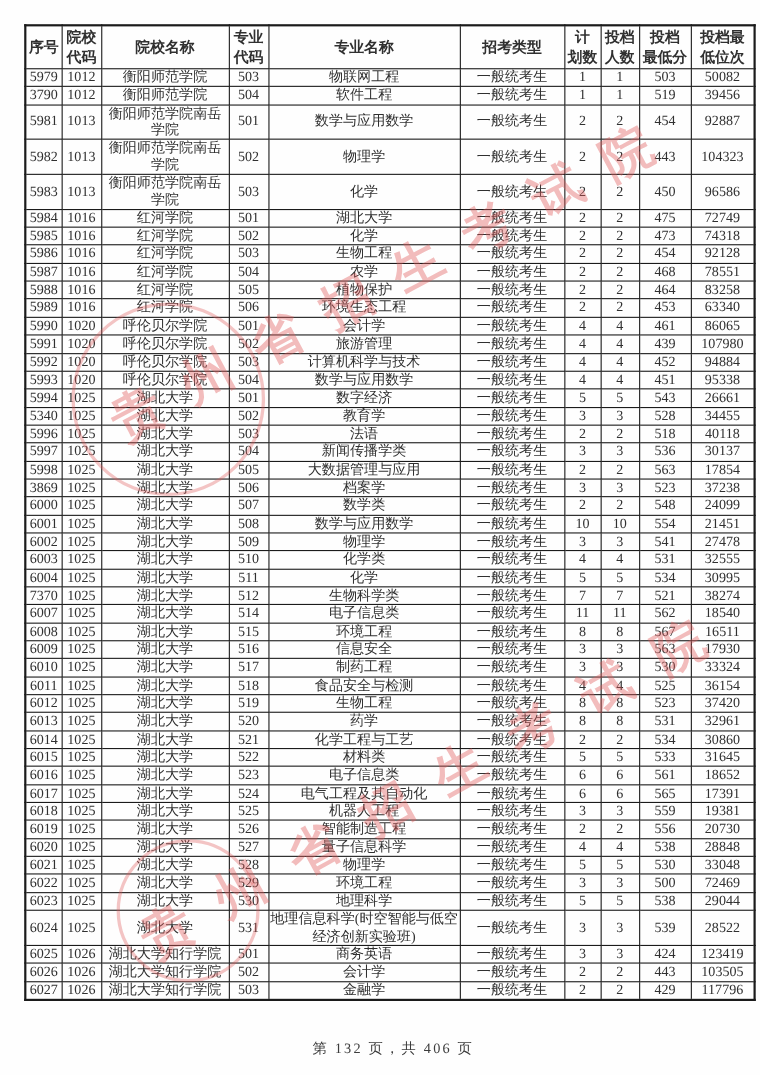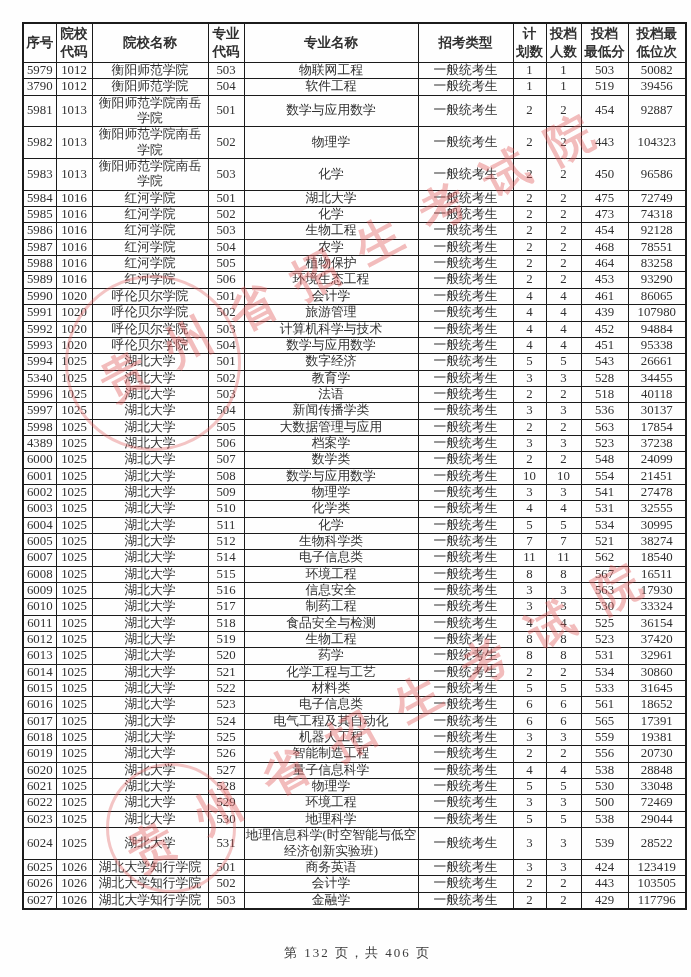--- a/index.html
+++ b/index.html
@@ -241,21 +241,21 @@
         <tr>
           <td>5989</td>
           <td>1016</td>
           <td>红河学院</td>
           <td>506</td>
           <td>环境生态工程</td>
           <td>一般统考生</td>
           <td>2</td>
           <td>2</td>
           <td>453</td>
-          <td>93290</td>
+          <td>63340</td>
         </tr>
         <tr>
           <td>5990</td>
           <td>1020</td>
           <td>呼伦贝尔学院</td>
           <td>501</td>
           <td>会计学</td>
           <td>一般统考生</td>
           <td>4</td>
           <td>4</td>
@@ -352,21 +352,21 @@
           <td>湖北大学</td>
           <td>505</td>
           <td>大数据管理与应用</td>
           <td>一般统考生</td>
           <td>2</td>
           <td>2</td>
           <td>563</td>
           <td>17854</td>
         </tr>
         <tr>
-          <td>4389</td>
+          <td>3869</td>
           <td>1025</td>
           <td>湖北大学</td>
           <td>506</td>
           <td>档案学</td>
           <td>一般统考生</td>
           <td>3</td>
           <td>3</td>
           <td>523</td>
           <td>37238</td>
         </tr>
@@ -424,21 +424,21 @@
           <td>湖北大学</td>
           <td>511</td>
           <td>化学</td>
           <td>一般统考生</td>
           <td>5</td>
           <td>5</td>
           <td>534</td>
           <td>30995</td>
         </tr>
         <tr>
-          <td>6005</td>
+          <td>7370</td>
           <td>1025</td>
           <td>湖北大学</td>
           <td>512</td>
           <td>生物科学类</td>
           <td>一般统考生</td>
           <td>7</td>
           <td>7</td>
           <td>521</td>
           <td>38274</td>
         </tr>

